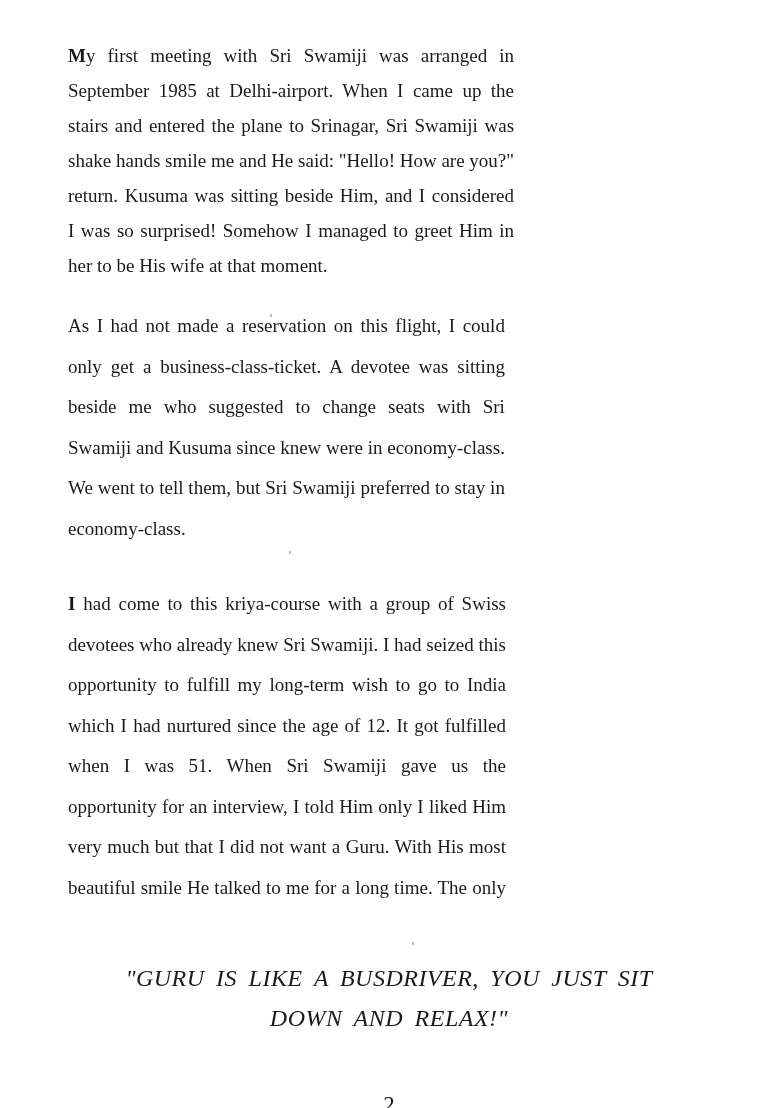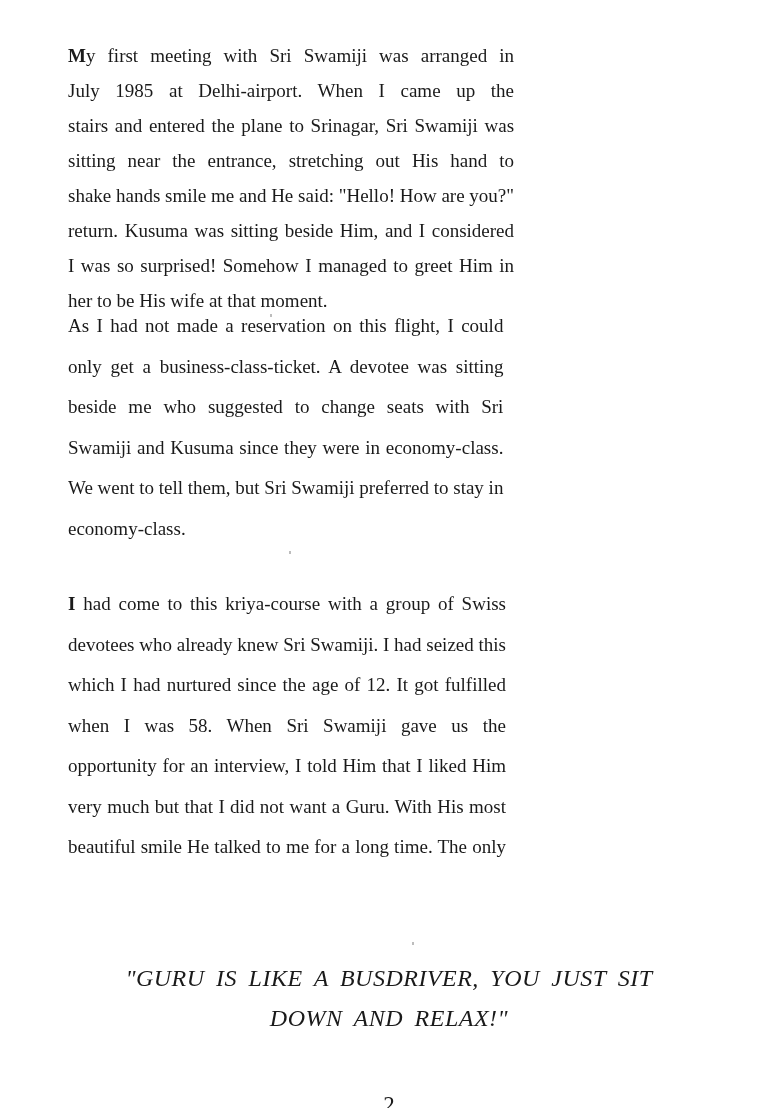--- a/index.html
+++ b/index.html
@@ -77,44 +77,44 @@
       background: #bdbdbd;
     }
   </style>
 </head>
 <body>
 
 <div class="page">
 
   <div class="para p1">
     <span class="line"><span class="dropcap">M</span><span>y first meeting with Sri Swamiji was arranged in</span></span>
-    <span class="line">July 1985 at Delhi-airport. When I came up the</span>
+    <span class="line">September 1985 at Delhi-airport. When I came up the</span>
     <span class="line">stairs and entered the plane to Srinagar, Sri Swamiji was</span>
-    <span class="line">sitting  near the entrance, stretching out His hand to</span>
     <span class="line">shake hands smile me and He said: "Hello! How are you?"</span>
     <span class="line">return. Kusuma was sitting beside Him, and I considered</span>
     <span class="line">I was so surprised! Somehow I managed to greet Him in</span>
     <span class="line last">her to be His wife at that moment.</span>
   </div>
 
   <div class="para p2">
     <span class="line">As I had not made a reservation on this flight, I could</span>
     <span class="line">only get a business-class-ticket. A devotee was sitting</span>
     <span class="line">beside me who suggested to change seats with Sri</span>
-    <span class="line">Swamiji and Kusuma since they were in economy-class.</span>
+    <span class="line">Swamiji and Kusuma since knew were in economy-class.</span>
     <span class="line">We went to tell them, but Sri Swamiji preferred to stay in</span>
     <span class="line last">economy-class.</span>
   </div>
 
   <div class="para p3">
     <span class="line"><span class="dropcap">I</span><span> had come to this kriya-course with a group of Swiss</span></span>
     <span class="line">devotees who already knew Sri Swamiji. I had seized this</span>
+    <span class="line">opportunity to fulfill my long-term wish to go to India</span>
     <span class="line">which I had nurtured since the age of 12. It got fulfilled</span>
-    <span class="line">when I was 58. When Sri Swamiji gave us the</span>
-    <span class="line">opportunity for an interview, I told Him that I liked Him</span>
+    <span class="line">when I was 51. When Sri Swamiji gave us the</span>
+    <span class="line">opportunity for an interview, I told Him only I liked Him</span>
     <span class="line">very much but that I did not want a Guru. With His most</span>
     <span class="line">beautiful smile He talked to me for a long time. The only</span>
   </div>
 
   <div class="quote">
     <span class="qline">"GURU IS LIKE A BUSDRIVER, YOU JUST SIT</span>
     <span class="qline">DOWN AND RELAX!"</span>
   </div>
 
   <div class="page-number">2</div>

